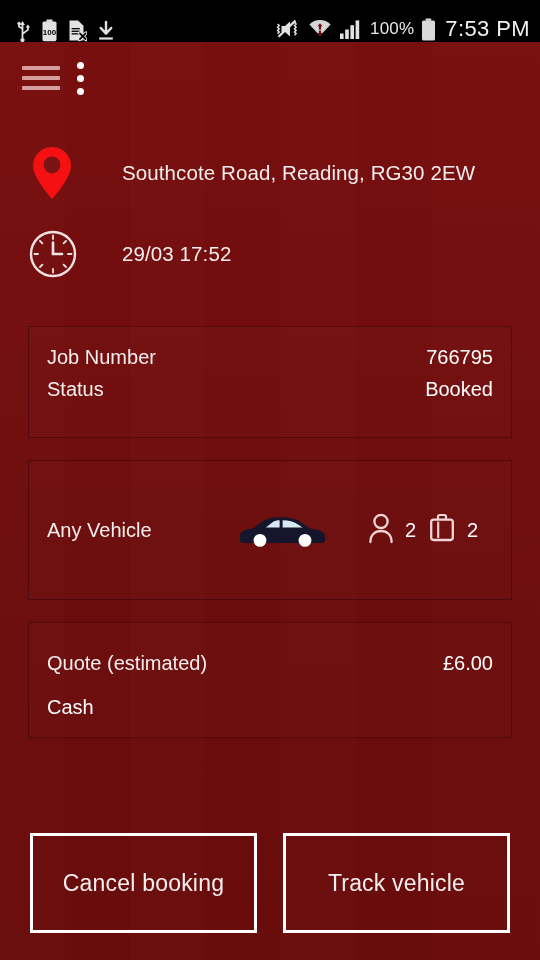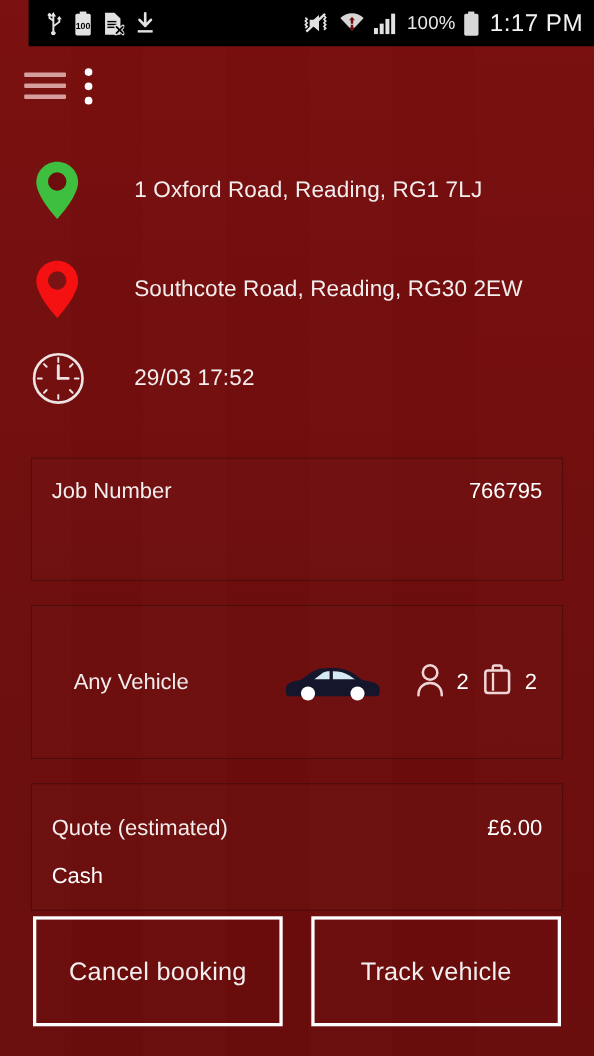--- a/index.html
+++ b/index.html
@@ -39,25 +39,24 @@
     opacity: .8;
   }
 
   
   #statusbar {
     position: relative;
     z-index: 5;
     height: 42px;
     background: #000;
     display: flex;
-    align-items: center;
+    align-items: flex-end;
     justify-content: space-between;
     padding: 0 10px 0 14px;
     box-sizing: border-box;
-    margin-left: 26px;
   }
   .sb-left, .sb-right {
     display: flex;
     align-items: center;
     gap: 10px;
   }
   .sb-right { gap: 7px; }
   .sb-ico {
     display: inline-flex;
     align-items: center;
@@ -159,21 +158,21 @@
   
   .card {
     position: relative;
     z-index: 3;
     margin: 0 28px;
     border: 1px solid rgba(0,0,0,0.30);
     box-sizing: border-box;
     background: rgba(255,255,255,0.012);
   }
   #card-job { margin-top: 36px; height: 112px; padding: 14px 18px; }
-  #card-vehicle { margin-top: 22px; height: 140px; padding-left: 20px; }
+  #card-vehicle { margin-top: 22px; height: 140px; }
   #card-fare { margin-top: 22px; height: 116px; padding: 18px 18px; }
 
   .kv {
     display: flex;
     justify-content: space-between;
     align-items: center;
     height: 32px;
   }
   .kv .k {
     color: #F3EDED;
@@ -330,48 +329,39 @@
 
       <span class="sb-text">100%</span>
 
       <span class="sb-ico">
         <svg width="15" height="23" viewBox="0 0 15 23">
           <rect x="4.6" y="0.5" width="5.6" height="2.3" fill="#D8D8D8"></rect>
           <rect x="1" y="2.6" width="13" height="19.8" rx="1.5" fill="#D8D8D8"></rect>
         </svg>
       </span>
 
-      <span class="sb-clock">1:17 PM</span>
+      <span class="sb-clock">7:53 PM</span>
     </div>
   </div>
 
   <div id="header">
     <div id="hamburger">
       <span></span>
       <span></span>
       <span></span>
     </div>
     <div id="overflow">
       <i></i>
       <i></i>
       <i></i>
     </div>
   </div>
 
   <div id="trip">
 
-    <div class="trip-row">
-      <div class="trip-icon">
-        <svg width="48" height="58" viewBox="0 0 48 58">
-          <path d="M24 3 C13.5 3 5 11.4 5 21.8 C5 34.5 24 55 24 55 C24 55 43 34.5 43 21.8 C43 11.4 34.5 3 24 3 Z" fill="#3FBF3F"></path>
-          <circle cx="24" cy="21" r="8.4" fill="#6E0D0D"></circle>
-        </svg>
-      </div>
-      <div class="trip-text">1 Oxford Road, Reading, RG1 7LJ</div>
-    </div>
 
     <div class="trip-row">
       <div class="trip-icon">
         <svg width="48" height="58" viewBox="0 0 48 58">
           <path d="M24 3 C13.5 3 5 11.4 5 21.8 C5 34.5 24 55 24 55 C24 55 43 34.5 43 21.8 C43 11.4 34.5 3 24 3 Z" fill="#F51111"></path>
           <circle cx="24" cy="21" r="8.4" fill="#7A1414"></circle>
         </svg>
       </div>
       <div class="trip-text">Southcote Road, Reading, RG30 2EW</div>
     </div>
@@ -398,20 +388,24 @@
       </div>
       <div class="trip-text">29/03 17:52</div>
     </div>
   </div>
 
   <div class="card" id="card-job">
     <div class="kv">
       <span class="k">Job Number</span>
       <span class="v">766795</span>
     </div>
+    <div class="kv">
+      <span class="k">Status</span>
+      <span class="v">Booked</span>
+    </div>
   </div>
 
   <div class="card" id="card-vehicle">
     <div id="vehicle-inner">
 
       <div id="vehicle-name">Any Vehicle</div>
 
       <div id="vehicle-art">
         <svg width="96" height="42" viewBox="0 0 96 42">
           <path d="M6 27 C6 22 12 20.2 19 19.2 L30 11.6 C34 9 39 8.2 47 8.2 C56 8.2 62 9.6 67.5 13.4

